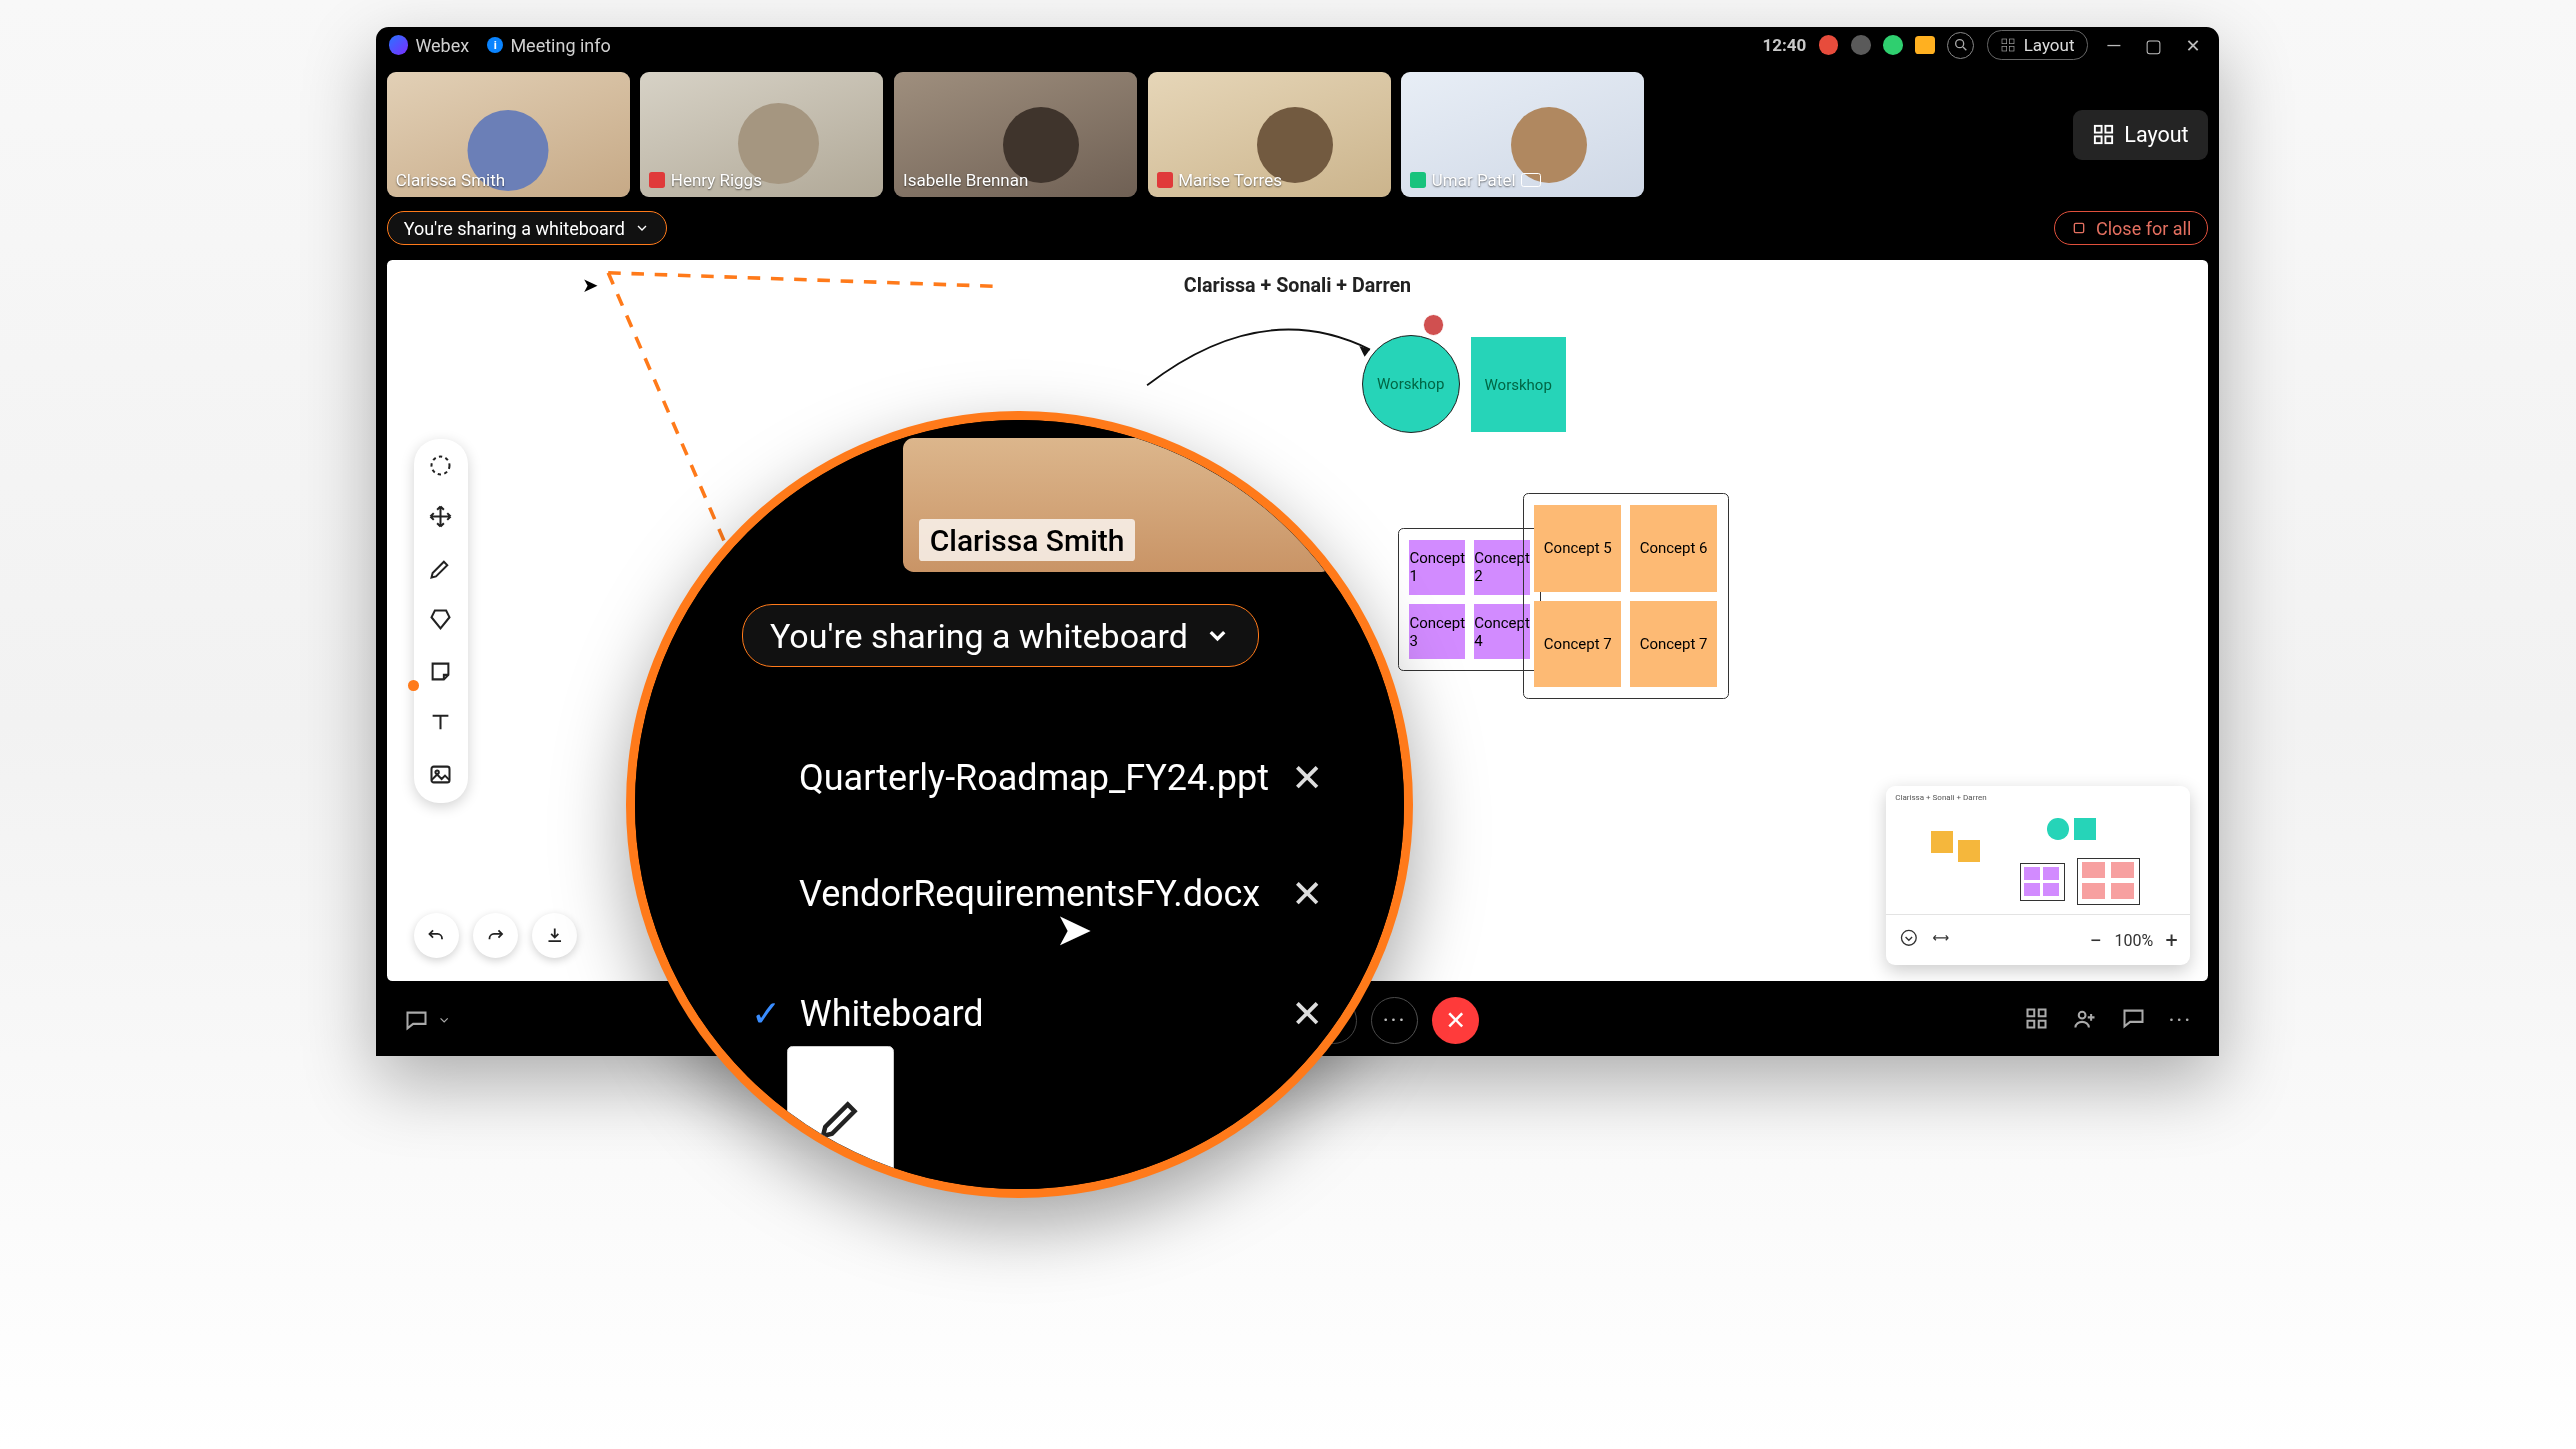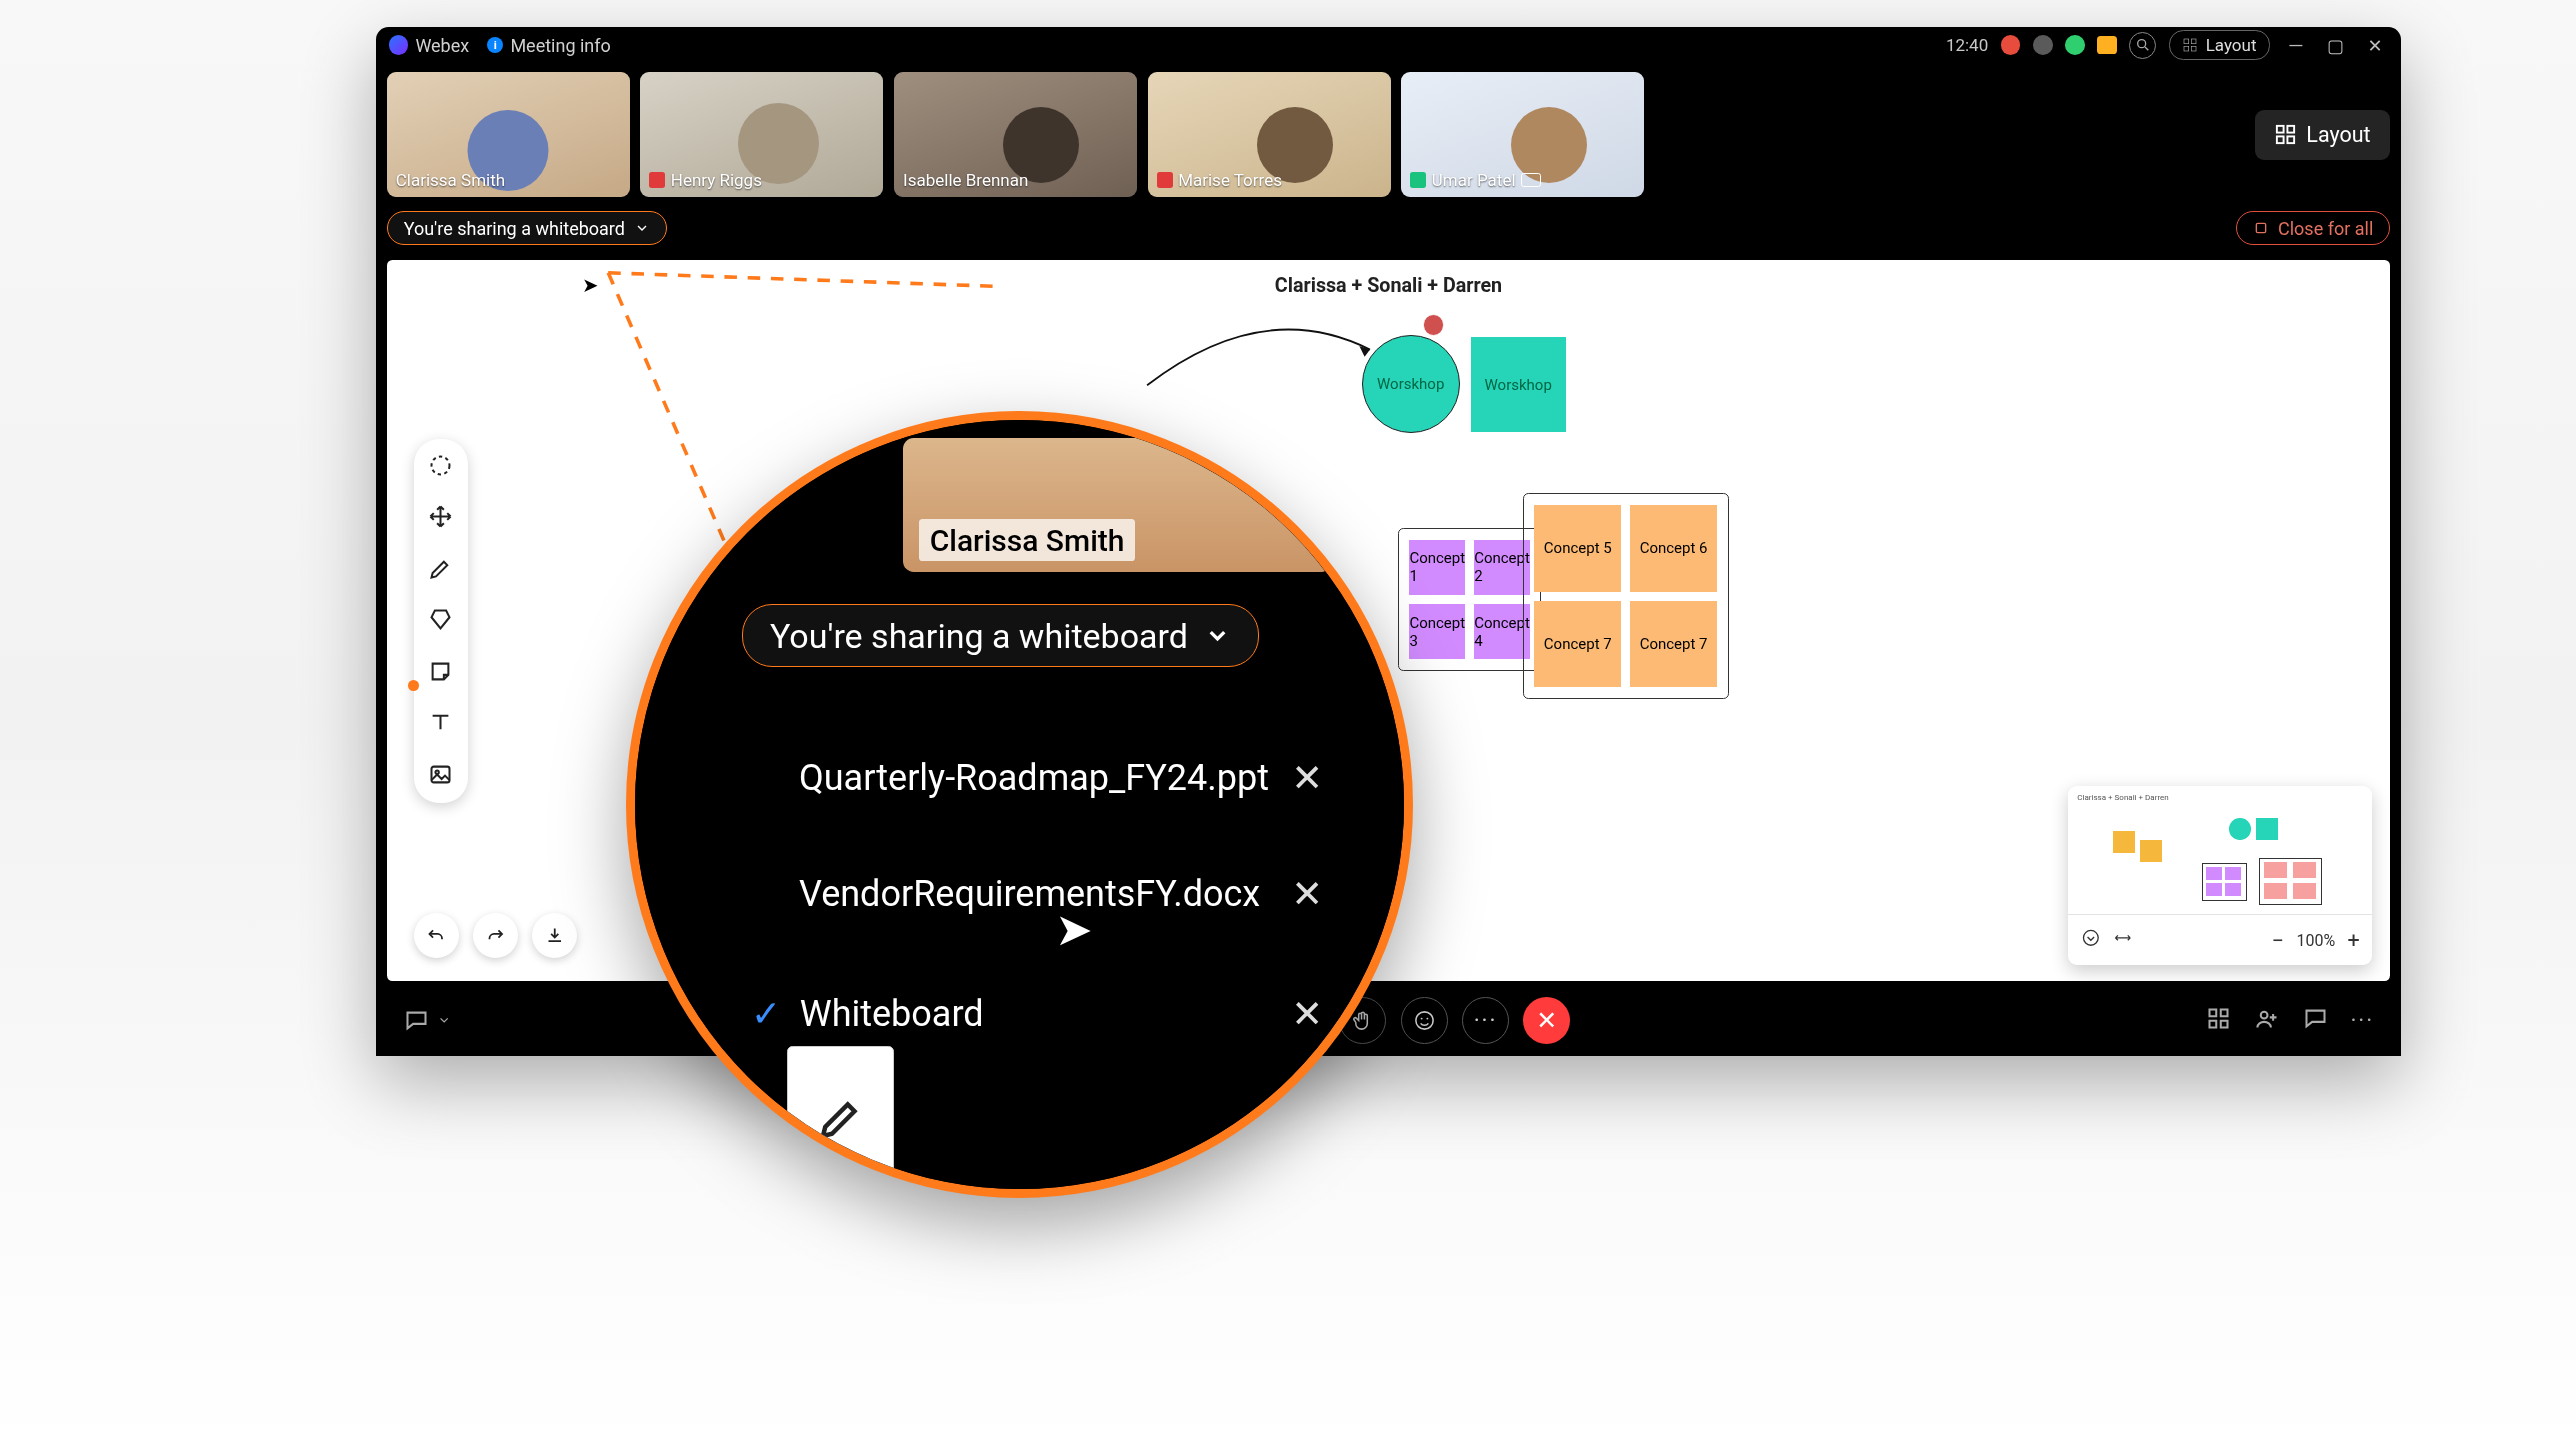--- a/index.html
+++ b/index.html
@@ -11,21 +11,21 @@
     position: relative;
   }
   .backdrop {
     position: absolute;
     left: 0; top: 0; width: 2576px; height: 1449px;
     background: linear-gradient(180deg, #f8f8f8 0%, #f2f2f2 50%, #ffffff 100%);
   }
   .window {
     position: absolute;
     left: 376px; top: 27px;
-    width: 2025px; height: 1029px;
+    width: 1843px; height: 1029px;
     background: #000;
     border-radius: 12.5px;
     box-shadow: 0 27px 72px rgba(0,0,0,0.3);
     overflow: visible;
   }
   
   .titlebar {
     height: 36px;
     display: flex; align-items: center;
     padding: 0 12.5px;
@@ -38,21 +38,21 @@
   .webex-logo {
     width: 19.7px; height: 19.7px; border-radius: 50%;
     background: linear-gradient(135deg,#2a74ff,#7b2dff);
   }
   .info-icon {
     width:16px;height:16px;border-radius:50%;background:#0a84ff;
     display:inline-flex;align-items:center;justify-content:center;
     color:#fff;font-size:11.6px;font-weight:700;
   }
   .titlebar-right{display:flex;align-items:center;gap:12.5px;}
-  .time{color:#c8c8c8;font-size:17px;}
+  .time{color:#c8c8c8;font-size:17px;font-weight:bold;}
   .dot{width:19.7px;height:19.7px;border-radius:50%;}
   .dot.red{background:#e74c3c;}
   .dot.grey{background:#5a5a5a;}
   .dot.green{background:#2fcf6f;}
   .chat-ico{width:19.7px;height:18px;background:#ffb020;border-radius:3.6px;position:relative;}
   .search-circle{width:27px;height:27px;border:1.3px solid #888;border-radius:50%;display:flex;align-items:center;justify-content:center;}
   .layout-pill{display:flex;align-items:center;gap:7.2px;border:1.3px solid #666;border-radius:14.3px;padding:3.6px 12.5px;color:#ddd;font-size:17px;}
   .win-btn{width:27px;height:27px;display:flex;align-items:center;justify-content:center;color:#bbb;font-size:18px;}
   
   .filmstrip {

